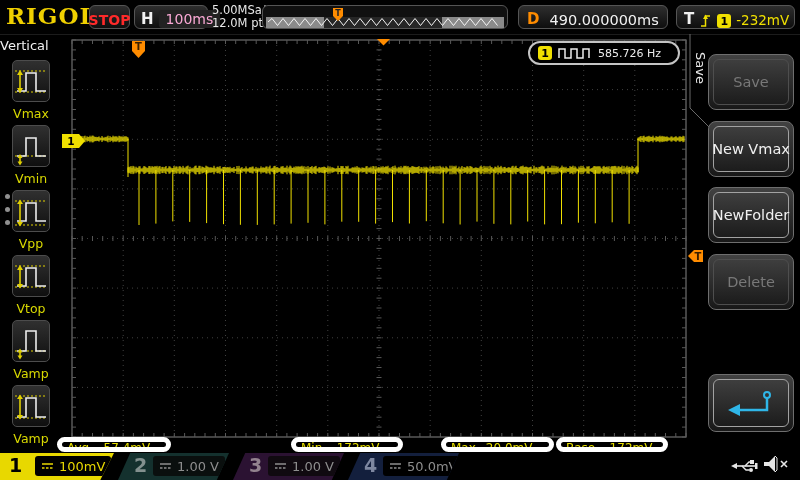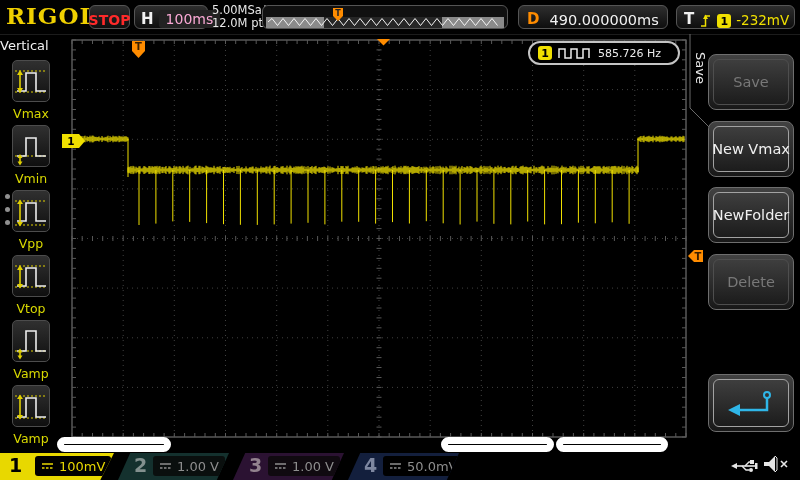--- a/index.html
+++ b/index.html
@@ -33,21 +33,21 @@
   .v-icon{width:38px;height:42px;background:linear-gradient(#303030,#0f0f0f);border:1px solid #4c4c4c;
           border-radius:5px;box-sizing:border-box;}
   .v-label{color:#d8d800;font-size:12.5px;margin-top:0px;}
   .page-dots span{position:absolute;left:5px;width:5px;height:5px;border-radius:50%;background:#909090;}
   
   .freq-badge{position:absolute;left:528px;top:41px;width:152px;height:24px;background:#000;
               border:2px solid #c4c4c4;border-radius:12px;display:flex;align-items:center;
               gap:6px;padding-left:8px;box-sizing:border-box;z-index:5;}
   .freq-value{color:#ececec;font-size:11px;}
   
-  .meas-box{position:absolute;top:437px;height:15px;background:#000;border:7px solid #ffffff;
+  .meas-box{position:absolute;top:437px;height:15px;background:#000;border:5px solid #ffffff;
             border-radius:8px;box-sizing:border-box;color:#e8e000;font-size:12px;line-height:12.5px;
             padding:0 5px;white-space:nowrap;overflow:hidden;z-index:5;}
   
   .ch-block{position:absolute;top:453px;height:27px;z-index:4;}
   .ch-num{position:absolute;left:9px;top:1px;font-size:19px;font-weight:bold;}
   .ch-val{position:absolute;left:35px;top:3px;height:20px;border-radius:3px;display:flex;
           align-items:center;gap:5px;padding:0 6px;font-size:13px;}
   .hatch{background-image:repeating-linear-gradient(55deg,rgba(255,255,255,0.07) 0 1px,transparent 1px 4px);}
   
   .save-tab{position:absolute;left:692px;top:52px;width:16px;color:#e8e8e8;font-size:13px;
@@ -217,20 +217,21 @@
 
   <div class="freq-badge">
     <span class="ch-badge">1</span>
     <svg width="34" height="14">
       <path d="M1,12 V3 H7 V12 H13 V3 H19 V12 H25 V3 H31 V12" fill="none" stroke="#ececec" stroke-width="1.5"></path>
     </svg>
     <span class="freq-value">585.726 Hz</span>
   </div>
 
   <div class="meas-box" style="left:57px;width:114px">Avg=-57.4mV</div>
+  <div class="meas-box" style="left:291px;width:112px">Min=-172mV</div>
   <div class="meas-box" style="left:441px;width:113px">Max=20.0mV</div>
   <div class="meas-box" style="left:556px;width:112px">Base=-172mV</div>
 
   <div class="ch-block" style="left:0;width:114px;background:#e8d800;clip-path:polygon(0 0,100% 0,88% 100%,0 100%)">
     <span class="ch-num" style="color:#000">1</span>
     <div class="ch-val" style="background:#000;color:#e8d800">
       <svg width="13" height="10">
         <path d="M1,3 H12" stroke="#e8d800" stroke-width="1.4"></path>
           <path d="M1,7 H12" stroke="#e8d800" stroke-width="1.4" stroke-dasharray="2.5 1.5"></path>
       </svg>

